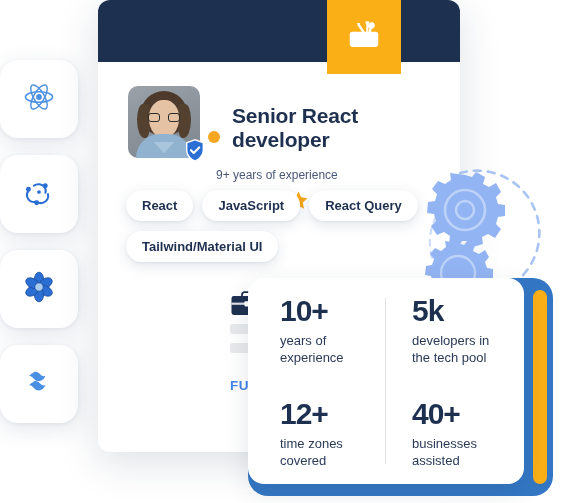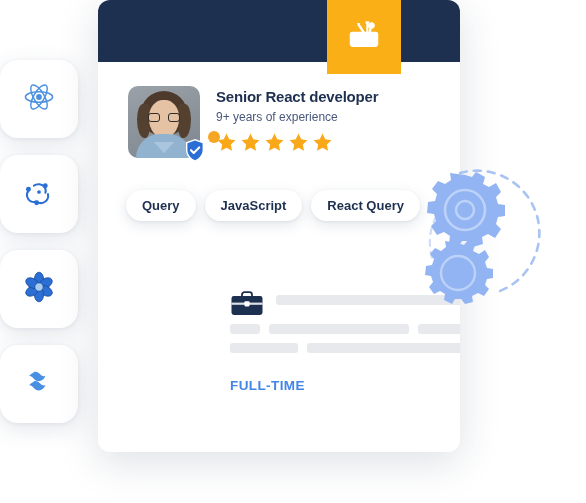--- a/index.html
+++ b/index.html
@@ -66,22 +66,22 @@
     background:#92b3cf;border-radius:24px 24px 0 0;}
   .av-collar{position:absolute;left:26px;bottom:0;width:20px;height:16px;
     background:#a9c6de;transform:rotate(0deg);
     clip-path:polygon(0 0,100% 0,50% 70%);}
   .verify{
     position:absolute;right:-7px;bottom:-5px;width:24px;height:25px;
     z-index:3;
   }
   .prof-text{padding-top:2px;}
   .prof-title{
-    font-size:15px;font-weight:700;color:#1e3050;letter-spacing:-.2px;
-    line-height:1.15;margin:0;
+    font-size:21px;font-weight:700;color:#1e3050;letter-spacing:-.2px;
+    line-height:1.15;margin:16px;
   }
   .prof-sub{
     font-size:12px;color:#49587a;margin:5px 0 0;line-height:1.2;
   }
   .stars{margin-top:7px;display:flex;gap:3px;}
 
   
   .chips{position:absolute;left:126px;top:190px;width:330px;}
   .chip-row{display:flex;gap:9px;margin-bottom:10px;}
   .chip{
@@ -285,38 +285,62 @@
           <path d="M21.6 5.6h3.9v2.3h-3.9z"></path>
           <path d="M28.8 6.6c1.9.5 3 2.4 2.5 4.3-.4 1.5-1.7 2.5-3.2 2.6l-1 4.3-2.3-.5 1-4.3c-1.2-.9-1.8-2.4-1.4-3.9.5-1.9 2.5-3 4.4-2.5z"></path>
           <path d="M7.5 16.5h25c1.4 0 2.5 1.1 2.5 2.5v10.5c0 1.7-1.4 3-3 3H8c-1.7 0-3-1.3-3-3V19c0-1.4 1.1-2.5 2.5-2.5z"></path>
         </g>
       </svg>
     </span>
   </div>
 
   <div class="chips">
     <div class="chip-row">
-      <span class="chip">Query</span>
+      <span class="chip">React</span>
       <span class="chip">JavaScript</span>
       <span class="chip">React Query</span>
     </div>
     <div class="chip-row">
+      <span class="chip">Tailwind/Material UI</span>
     </div>
   </div>
 
   <div class="gears">
     <svg width="130" height="150" viewBox="0 0 130 150">
       <path d="M40 8 A58 58 0 0 1 74 128" fill="none" stroke="#A9C4F2" stroke-width="2.6" stroke-dasharray="7 7" stroke-linecap="round"></path>
       <path d="M32 122 A56 56 0 0 1 36 30" fill="none" stroke="#CFDDF7" stroke-width="2.2" stroke-dasharray="6 6" stroke-linecap="round"></path>
       <g transform="translate(45,48)">
         <path fill="#93B4F2" d="M0,-38 L7,-36 L11,-41 L20,-36 L18,-29 L24,-26 L31,-30 L36,-21 L31,-16 L33,-9 L40,-8 L40,3 L33,4 L31,11 L36,16 L30,25 L23,21 L17,24 L18,31 L8,34 L4,28 L-3,28 L-7,34 L-16,30 L-15,23 L-21,19 L-28,22 L-34,13 L-29,8 L-31,1 L-38,0 L-37,-11 L-30,-12 L-28,-19 L-33,-24 L-27,-32 L-20,-29 L-14,-33 L-15,-40 Z"></path>
         <circle cx="0" cy="-3" r="20" fill="none" stroke="#BCD2F8" stroke-width="2.6"></circle>
         <circle cx="0" cy="-3" r="9" fill="none" stroke="#BCD2F8" stroke-width="2.6"></circle>
       </g>
       <g transform="translate(38,110)">
         <path fill="#93B4F2" d="M0,-32 L6,-30 L10,-35 L17,-30 L15,-24 L21,-21 L27,-25 L31,-18 L27,-13 L29,-7 L35,-6 L35,3 L29,4 L27,10 L31,14 L26,21 L20,18 L14,21 L15,27 L7,29 L3,24 L-3,24 L-6,29 L-14,25 L-13,19 L-18,16 L-24,19 L-29,12 L-25,7 L-27,1 L-33,0 L-32,-9 L-26,-10 L-24,-16 L-28,-21 L-23,-27 L-17,-24 L-12,-28 L-13,-34 Z"></path>
         <circle cx="0" cy="-2" r="17" fill="none" stroke="#BCD2F8" stroke-width="2.4"></circle>
       </g>
     </svg>
   </div>
 
+  <div class="stats-frame">
+    <div class="stats-orange"></div>
+    <div class="stats-card">
+      <div class="divider"></div>
+
+      <div class="stat">
+        <p class="stat-num">10+</p>
+        <p class="stat-lbl">years of experience</p>
+      </div>
+      <div class="stat col2">
+        <p class="stat-num">5k</p>
+        <p class="stat-lbl">developers in the tech pool</p>
+      </div>
+      <div class="stat r2">
+        <p class="stat-num">12+</p>
+        <p class="stat-lbl">time zones covered</p>
+      </div>
+      <div class="stat col2 r2">
+        <p class="stat-num">40+</p>
+        <p class="stat-lbl">businesses assisted</p>
+      </div>
+    </div>
+  </div>
 
 </div>
 
 </body></html>

